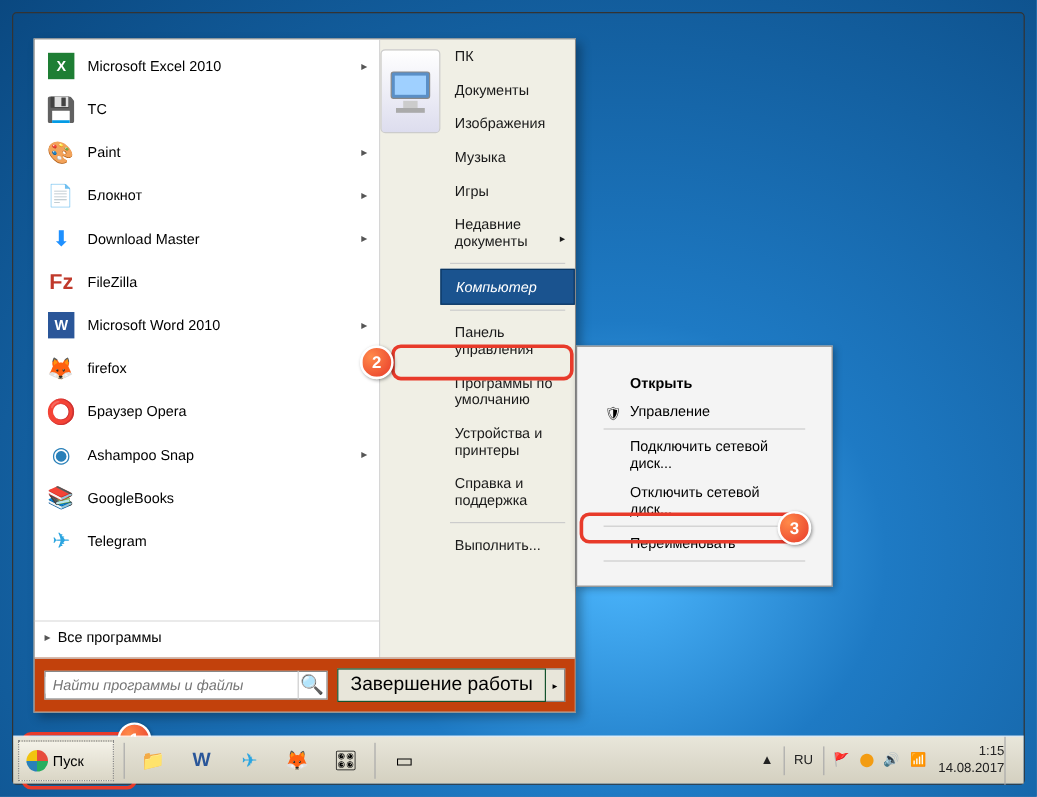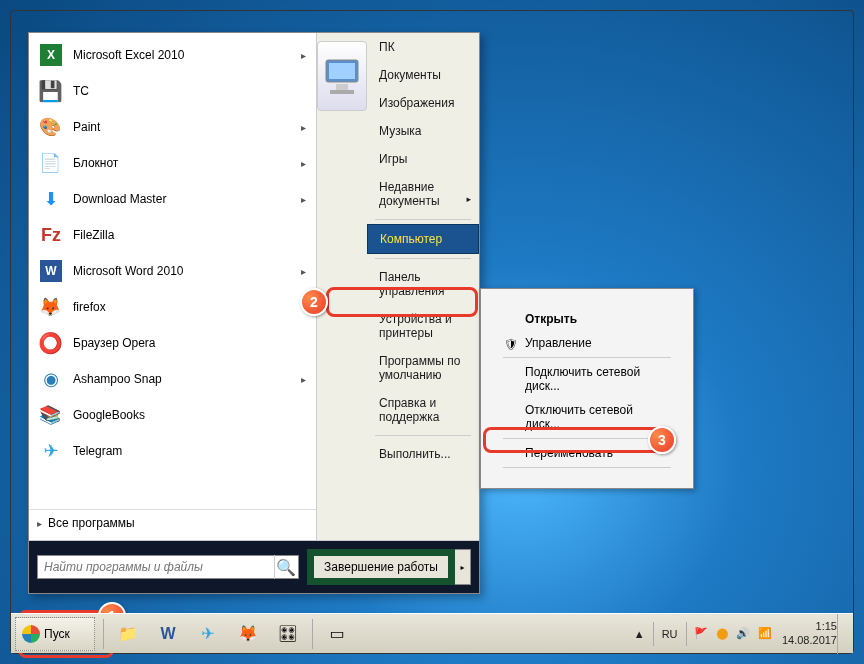--- a/index.html
+++ b/index.html
@@ -10,30 +10,30 @@
 .sm-body { display: flex; flex: 1; }
 .sm-left { width: 290px; background: #fff; border-right: 1px solid #ccc; display: flex; flex-direction: column; padding: 4px 0; }
 .sm-right { width: 162px; background: #f0efe5; display: flex; }
 .sm-userpic { width: 70px; height: 70px; margin: 8px auto 12px; background: linear-gradient(to bottom, #fff, #dde); border: 1px solid #ccc; border-radius: 4px; display: flex; align-items: center; justify-content: center; }
 .sm-userpic svg { width: 48px; height: 48px; }
 .prog-item { display: flex; align-items: center; padding: 4px 8px; font-size: 12px; color: #000; cursor: pointer; position: relative; }
 .prog-icon { width: 28px; height: 28px; margin-right: 8px; display: flex; align-items: center; justify-content: center; font-size: 18px; }
 .prog-arrow { position: absolute; right: 10px; font-size: 10px; color: #555; }
 .all-programs { margin-top: auto; border-top: 1px solid #ddd; padding: 6px 8px; font-size: 12px; display: flex; align-items: center; }
 .right-item { padding: 7px 12px; font-size: 12px; color: #1a1a1a; cursor: pointer; position: relative; }
-.right-item.highlight { background: #1a538f; color: #fde047; border: 1px solid #0a3560; }
+.right-item.highlight { background: #1a538f; color: #ffffff; border: 1px solid #0a3560; font-style: italic; }
 .right-sep { height: 1px; background: #ccc; margin: 4px 8px; }
 .callout-ring { position: absolute; border: 3px solid #e83a2a; border-radius: 8px; pointer-events: none; }
 .badge { position: absolute; width: 28px; height: 28px; border-radius: 50%; background: radial-gradient(circle at 30% 30%, #ff8a4a, #e83a2a); color: #fff; font-weight: bold; display: flex; align-items: center; justify-content: center; font-size: 14px; border: 2px solid #fff; box-shadow: 1px 1px 3px rgba(0,0,0,0.4); pointer-events: none; }
-.sm-search-row { display: flex; align-items: center; padding: 8px; background: #0f172a; border-top: 1px solid #ccc; }
+.sm-search-row { display: flex; align-items: center; padding: 8px; background: #c2410c; border-top: 1px solid #ccc; }
 .sm-search { flex: 1; display: flex; align-items: center; background: #fff; border: 1px solid #888; height: 24px; }
 .sm-search input { flex: 1; border: none; padding: 0 6px; font-size: 12px; font-style: italic; color: #777; outline: none; }
 .sm-search-btn { width: 24px; height: 24px; border-left: 1px solid #ccc; display: flex; align-items: center; justify-content: center; cursor: pointer; }
 .shutdown { margin-left: 8px; display: flex; }
-.shutdown-btn { background: #e8e6da; border: 7px solid #14532d; padding: 4px 10px; font-size: 12px; cursor: pointer; }
+.shutdown-btn { background: #e8e6da; border: 1px solid #14532d; padding: 4px 10px; font-size: 16px; cursor: pointer; }
 .shutdown-drop { background: #e8e6da; border: 1px solid #888; border-left: none; width: 16px; display: flex; align-items: center; justify-content: center; font-size: 8px; cursor: pointer; }
 .context-menu { position: absolute; left: 480px; top: 288px; width: 214px; background: #f4f4f4; border: 1px solid #888; box-shadow: 2px 2px 6px rgba(0,0,0,0.3); padding: 18px; }
 .ctx-item { padding: 5px 8px 5px 26px; font-size: 12px; color: #000; cursor: pointer; position: relative; }
 .ctx-item.bold { font-weight: bold; }
 .ctx-sep { height: 1px; background: #ccc; margin: 2px 4px; }
 .ctx-icon { position: absolute; left: 4px; width: 16px; height: 16px; display: flex; align-items: center; justify-content: center; font-size: 11px; }
 .taskbar { position: absolute; left: 11px; right: 11px; bottom: 11px; height: 40px; background: linear-gradient(to bottom, #e8e6da, #d4d0c0); border-top: 1px solid #fff; display: flex; align-items: center; }
 .start-btn { width: 80px; height: 34px; margin: 2px 4px; background: linear-gradient(to bottom, #f4f2e8, #dad6c6); border: 1px dotted #888; display: flex; align-items: center; padding: 0 6px; cursor: pointer; font-size: 12px; }
 .start-orb { width: 18px; height: 18px; border-radius: 50%; margin-right: 4px; background: conic-gradient(#e74c3c 0 90deg, #27ae60 90deg 180deg, #2980b9 180deg 270deg, #f1c40f 270deg 360deg); }
 .tb-sep { width: 1px; height: 30px; background: #aaa; margin: 0 4px; }
@@ -140,22 +140,22 @@
           <div class="right-item"><span>ПК</span></div>
           <div class="right-item"><span>Документы</span></div>
           <div class="right-item"><span>Изображения</span></div>
           <div class="right-item"><span>Музыка</span></div>
           <div class="right-item"><span>Игры</span></div>
           <div class="right-item"><span>Недавние документы</span><span style="position:absolute;right:8px;font-size:9px">▸</span></div>
           <div class="right-sep"></div>
           <div class="right-item highlight"><span>Компьютер</span></div>
           <div class="right-sep"></div>
           <div class="right-item"><span>Панель управления</span></div>
+          <div class="right-item"><span>Программы по умолчанию</span></div>
           <div class="right-item"><span>Устройства и принтеры</span></div>
-          <div class="right-item"><span>Программы по умолчанию</span></div>
           <div class="right-item"><span>Справка и поддержка</span></div>
           <div class="right-sep"></div>
           <div class="right-item"><span>Выполнить...</span></div>
         </div>
     </div>
   </div>
   <div class="sm-search-row">
     <div class="sm-search">
       <input placeholder="Найти программы и файлы" style="">
       <div class="sm-search-btn">

